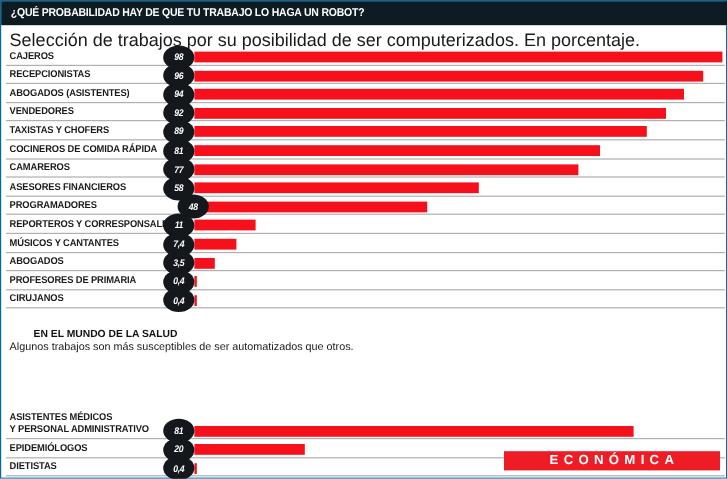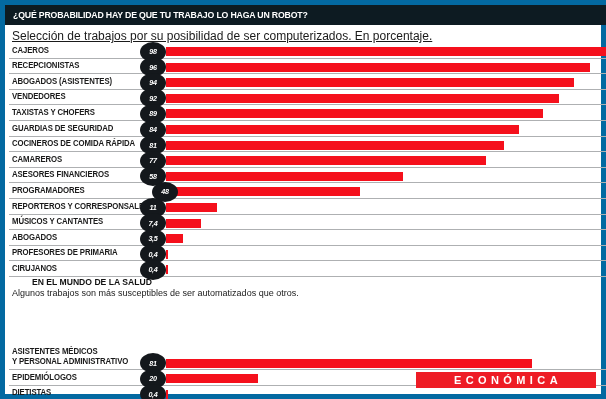--- a/index.html
+++ b/index.html
@@ -6,21 +6,21 @@
   body{
     width:606px;height:399px;
     background:#ffffff;
     font-family:"Liberation Sans", sans-serif;
     overflow:hidden;
     position:relative;
   }
   #page{
     position:absolute;inset:0;
     background:#ffffff;
-    border:5px solid #0369a1;
+    border:1px solid #0369a1;
     box-sizing:border-box;
   }
 
   
   .header-bar{
     position:absolute;left:0;top:0;width:606px;height:20px;
     background:#0d1b22;
   }
   .header-title{
     position:absolute;left:8px;top:4px;
@@ -28,24 +28,23 @@
     font-size:9.5px;
     font-weight:bold;
     letter-spacing:-0.2px;
     transform:scaleX(0.92);
     transform-origin:left center;
     white-space:nowrap;
   }
 
   .subtitle{
     position:absolute;left:7px;top:24px;
-    font-size:12px;
+    font-size:15px;
     color:#1a1a1a;
     white-space:nowrap;
-    text-decoration:underline;
   }
 
   
   .chart{position:absolute;left:0;}
   #chart-main{top:38px;}
   #chart-health{top:300px;margin-top:41px;}
 
   .row{
     position:relative;
     height:15.6px;
@@ -178,28 +177,20 @@
       </div>
       <div class="row">
         <div class="row-label">TAXISTAS Y CHOFERS</div>
         <div class="bar" style="width: 377px; background: rgb(245, 16, 28);"></div>
         <div class="badge" style="background: rgb(20, 24, 28);">
           <span>89</span>
         </div>
         <div class="row-rule" style="background: rgb(174, 176, 178);"></div>
       </div>
       <div class="row">
-        <div class="row-label">GUARDIAS DE SEGURIDAD</div>
-        <div class="bar" style="width: 353px; background: rgb(245, 16, 28);"></div>
-        <div class="badge" style="background: rgb(20, 24, 28);">
-          <span>84</span>
-        </div>
-        <div class="row-rule" style="background: rgb(174, 176, 178);"></div>
-      </div>
-      <div class="row">
         <div class="row-label">COCINEROS DE COMIDA RÁPIDA</div>
         <div class="bar" style="width: 338px; background: rgb(245, 16, 28);"></div>
         <div class="badge" style="background: rgb(20, 24, 28);">
           <span>81</span>
         </div>
         <div class="row-rule" style="background: rgb(174, 176, 178);"></div>
       </div>
       <div class="row">
         <div class="row-label">CAMAREROS</div>
         <div class="bar" style="width: 320px; background: rgb(245, 16, 28);"></div>

